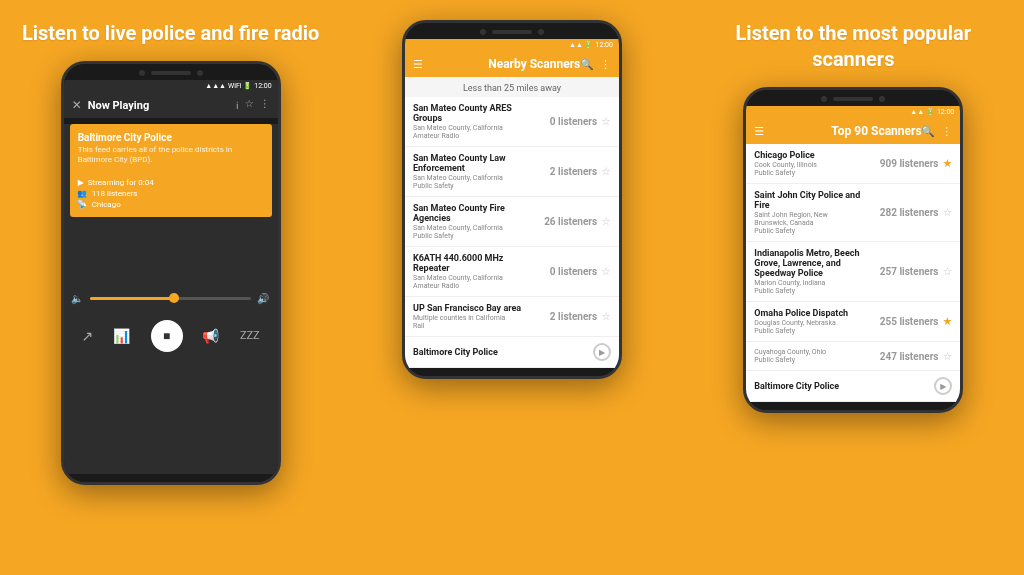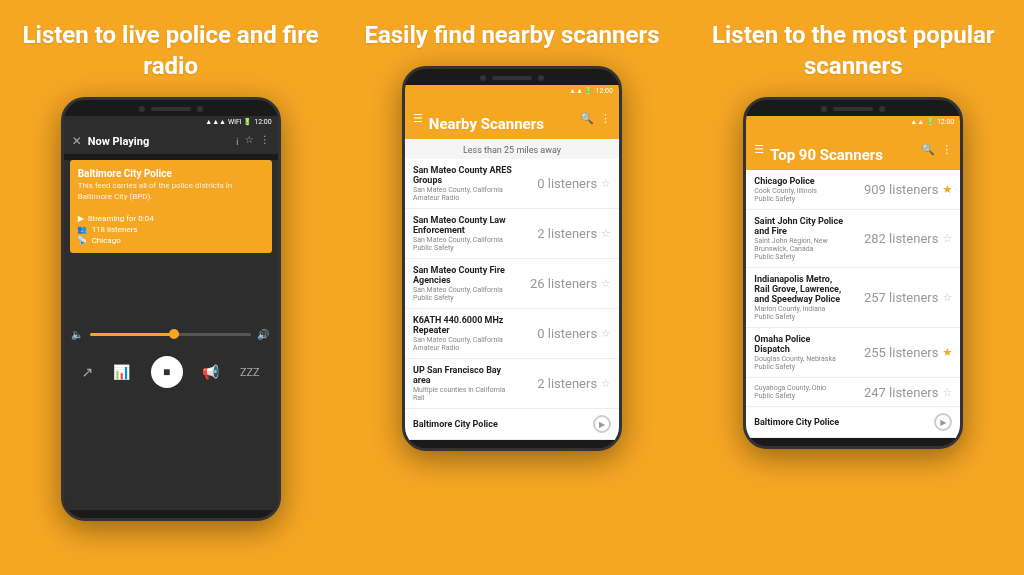--- a/index.html
+++ b/index.html
@@ -18,21 +18,21 @@
       align-items: center;
       justify-content: flex-start;
       padding: 20px 10px 10px;
       position: relative;
     }
 
     .panel-orange { background-color: #F5A623; }
 
     .panel-title {
       color: white;
-      font-size: 24px;
+      font-size: 20px;
       font-weight: bold;
       text-align: center;
       margin-bottom: 15px;
       line-height: 1.3;
       text-shadow: 0 1px 2px rgba(0,0,0,0.1);
     }
 
     
     .phone {
       width: 220px;
@@ -94,26 +94,25 @@
     .app-bar {
       background: #F5A623;
       padding: 6px 8px;
       display: flex;
       align-items: center;
       justify-content: space-between;
     }
 
     .app-bar-title {
       color: white;
-      font-size: 15px;
+      font-size: 12px;
       font-weight: bold;
       flex: 1;
-      text-align: left;
+      text-align: right;
       margin-left: 6px;
-      margin-top: 12px;
     }
 
     .app-bar-icons {
       display: flex;
       gap: 6px;
       align-items: center;
     }
 
     .icon-btn {
       color: white;
@@ -284,24 +283,25 @@
       color: #222;
       margin-bottom: 1px;
     }
 
     .list-item-sub {
       font-size: 7px;
       color: #888;
     }
 
     .list-item-count {
-      font-size: 13px;
+      font-size: 10px;
       color: #999;
       white-space: nowrap;
       margin-left: 18px;
+      font-weight: bold;
     }
 
     .star-icon {
       color: #ccc;
       font-size: 11px;
       margin-left: 4px;
     }
 
     .star-icon.filled {
       color: #F5A623;
@@ -392,22 +392,20 @@
         </div>
         <span class="ctrl-btn">📢</span>
         <span class="zzz-text">ZZZ</span>
       </div>
     </div>
     <div class="phone-bottom"></div>
   </div>
 </div>
 
 <div class="panel panel-orange">
-  <div class="panel-title">Easily find nearby
-scanners</div>
 
   <div class="phone">
     <div class="phone-top-bar">
       <div class="phone-camera"></div>
       <div class="phone-speaker"></div>
       <div class="phone-camera"></div>
     </div>
     <div class="status-bar">
       <div class="status-icons">
         <span>▲▲</span>
@@ -529,21 +527,21 @@
           <div class="list-item-title">Saint John City Police and Fire</div>
           <div class="list-item-sub">Saint John Region, New Brunswick, Canada</div>
           <div class="list-item-sub">Public Safety</div>
         </div>
         <span class="list-item-count">282 listeners</span>
         <span class="star-icon">☆</span>
       </div>
 
       <div class="list-item">
         <div class="list-item-content">
-          <div class="list-item-title">Indianapolis Metro, Rail Grove, Lawrence, and Speedway Police</div>
+          <div class="list-item-title">Indianapolis Metro, Beech Grove, Lawrence, and Speedway Police</div>
           <div class="list-item-sub">Marion County, Indiana</div>
           <div class="list-item-sub">Public Safety</div>
         </div>
         <span class="list-item-count">257 listeners</span>
         <span class="star-icon">☆</span>
       </div>
 
       <div class="list-item">
         <div class="list-item-content">
           <div class="list-item-title">Omaha Police Dispatch</div>

